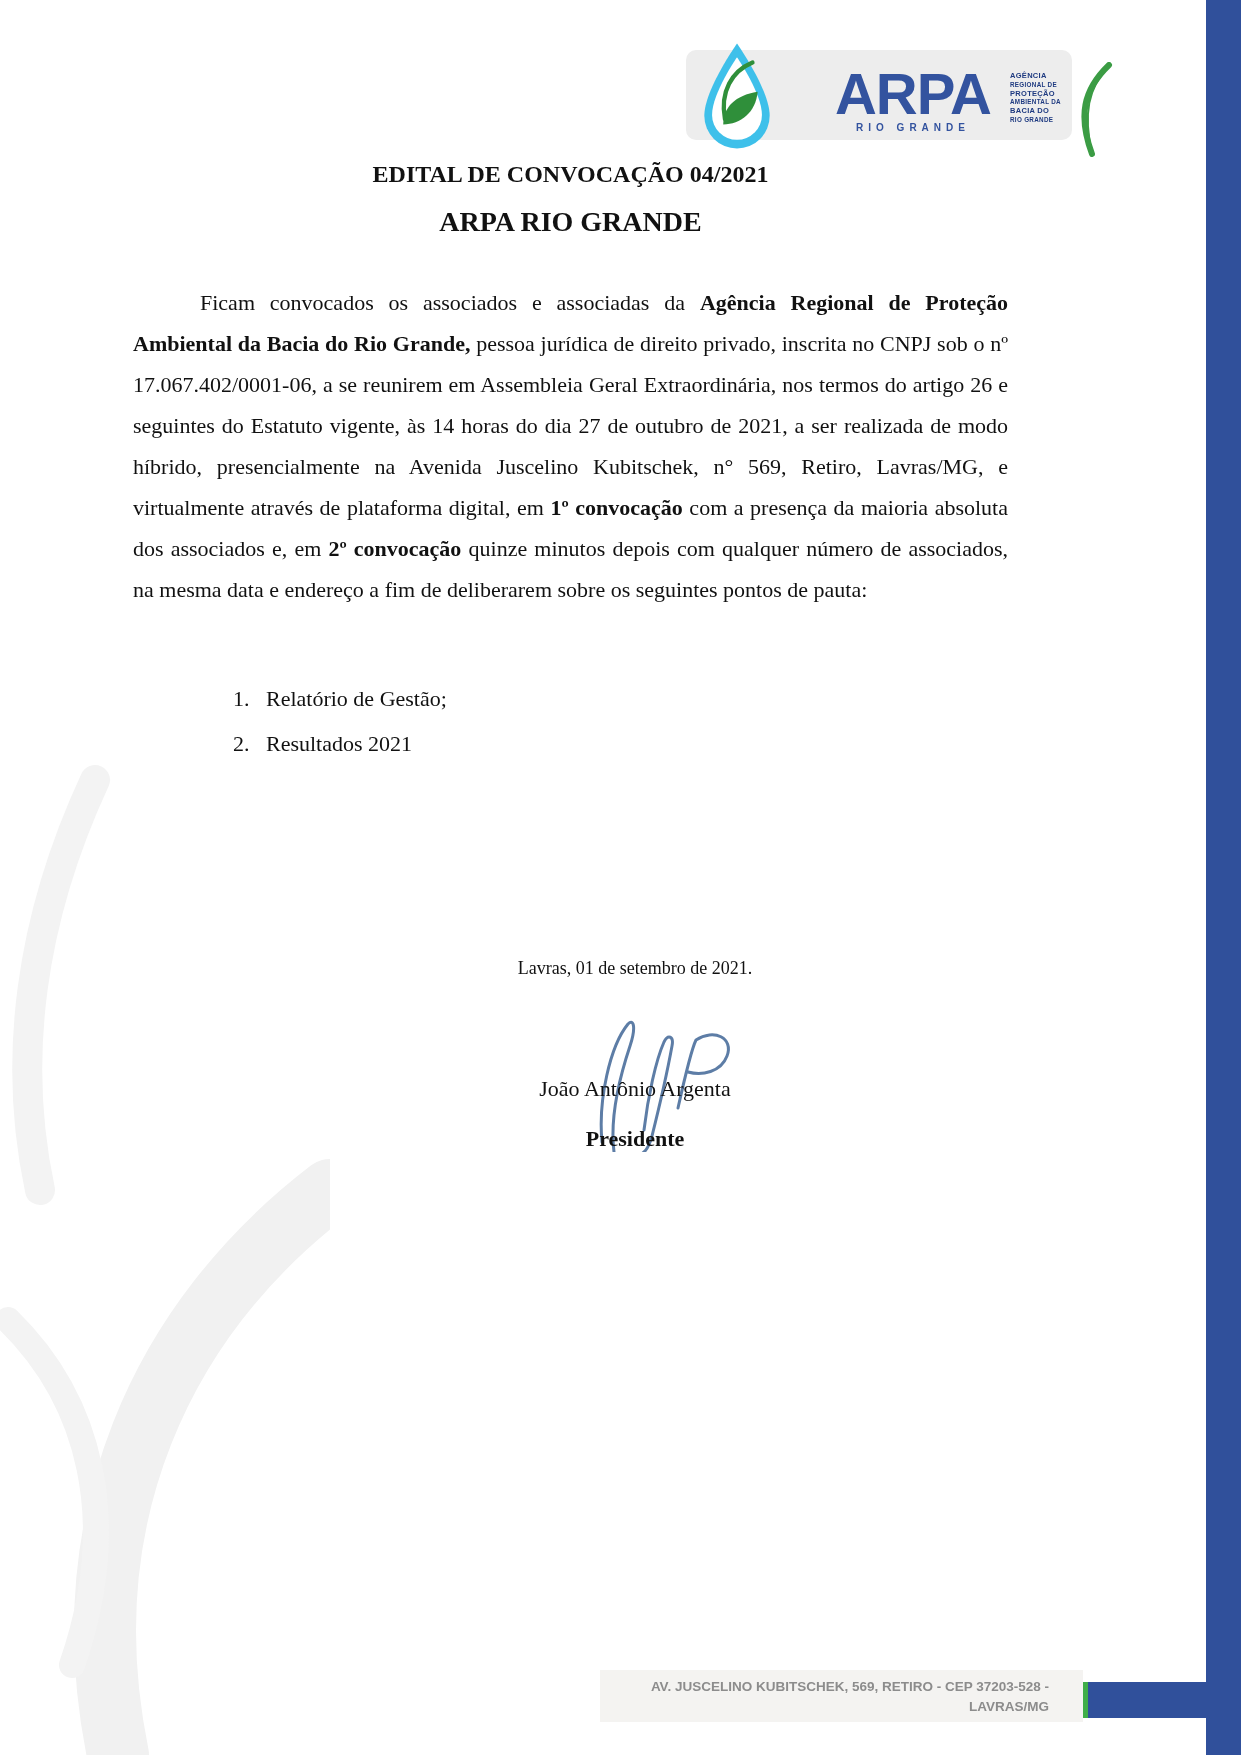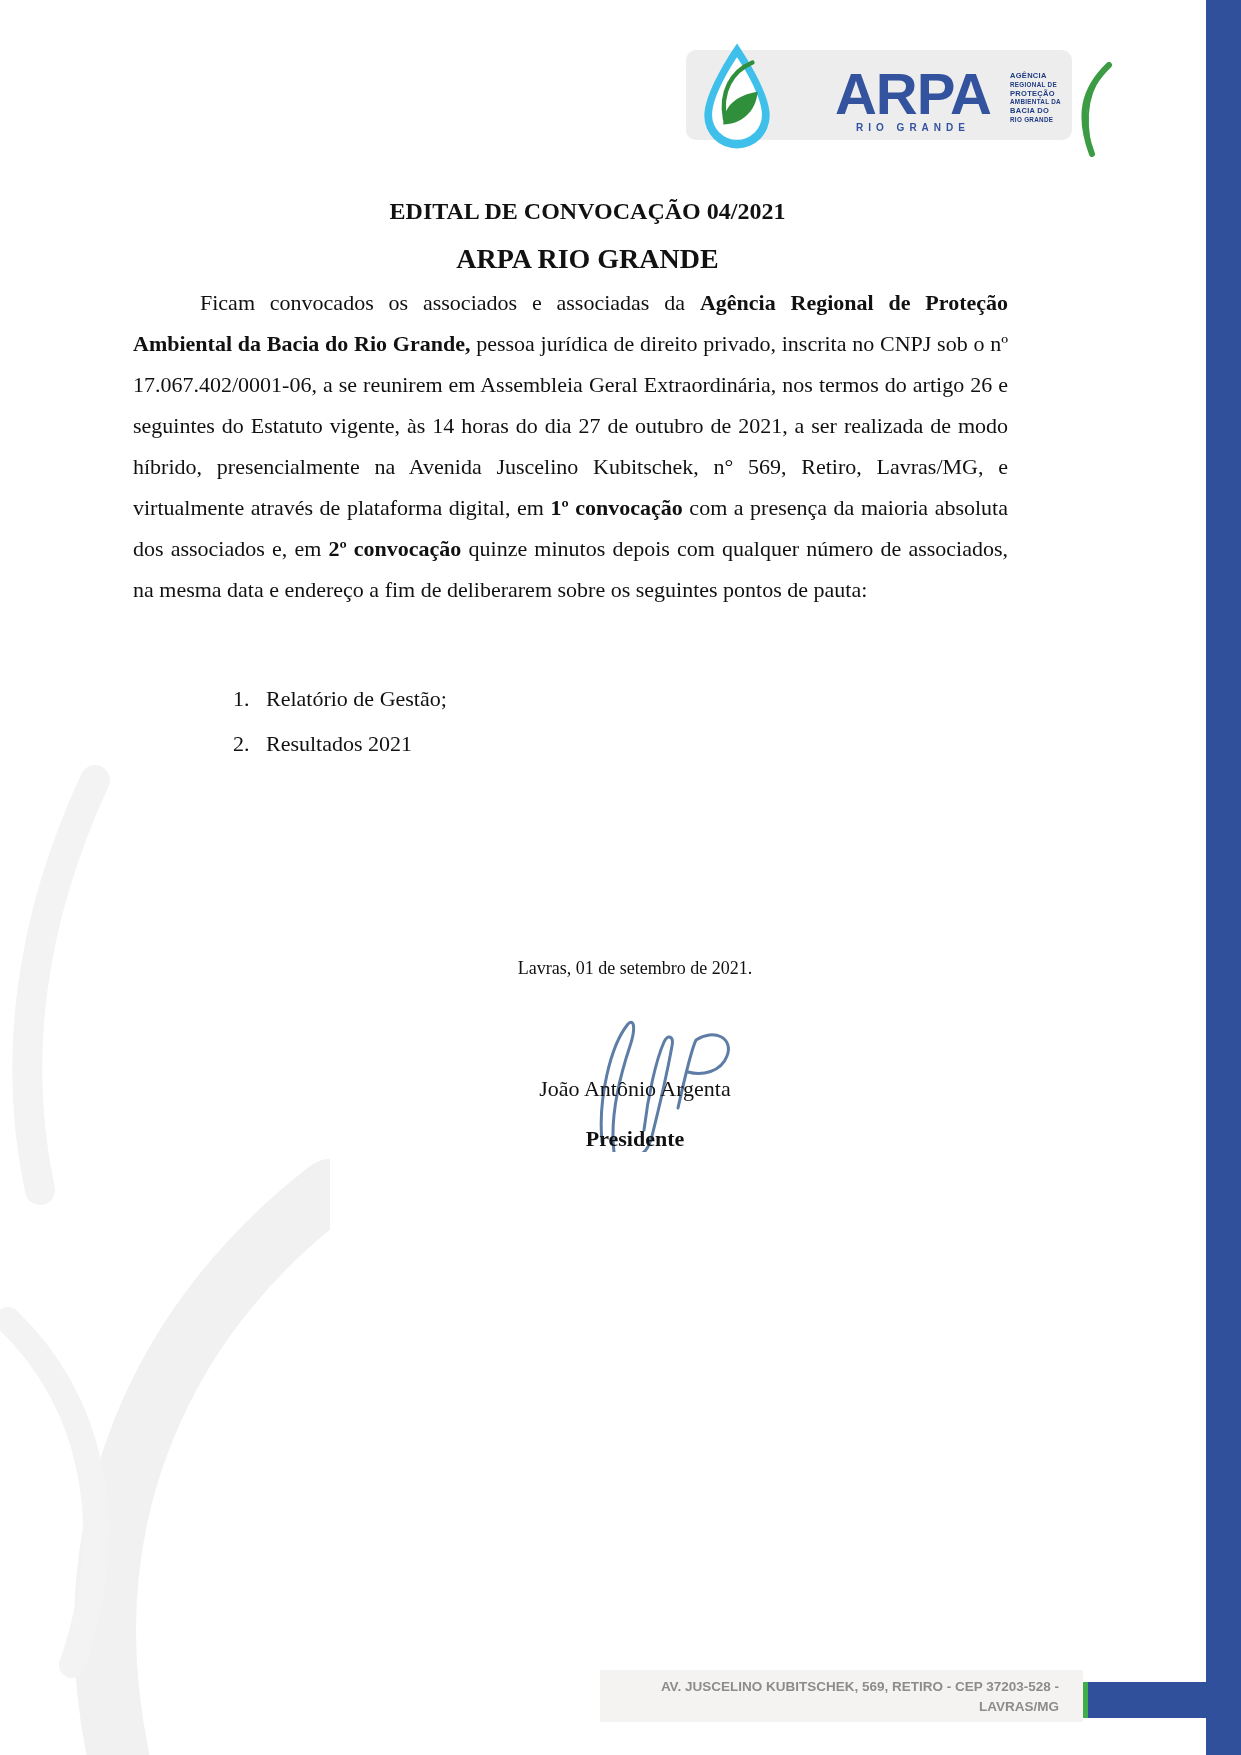--- a/index.html
+++ b/index.html
@@ -24,41 +24,41 @@
                 font-family:"Liberation Sans", sans-serif; font-weight:bold;
                 font-size:10px; letter-spacing:5px; color:#33539f; }
   .logo-tagline { position:absolute; left:324px; top:22px; width:60px;
                 font-family:"Liberation Sans", sans-serif; font-weight:bold;
                 font-size:7.5px; line-height:8.8px; letter-spacing:0.3px;
                 color:#1e3a80; text-transform:uppercase; }
   .logo-tagline div:nth-child(even){ font-size:6.3px; }
   .logo-swoosh { position:absolute; left:1075px; top:62px; width:40px; height:95px; }
 
   
-  .title-block { position:absolute; left:150px; top:161px; width:875px; text-align:center;margin-top:37px; }
+  .title-block { position:absolute; left:133px; top:161px; width:875px; text-align:center; }
   .doc-title  { font-size:24px; font-weight:bold; }
   .doc-subtitle { font-size:28px; font-weight:bold; margin-top:18px; }
 
   .body-par { position:absolute; left:133px; top:282px; width:875px;
               font-size:22px; line-height:41px; text-align:justify; text-indent:67px; }
 
   .agenda { position:absolute; left:233px; top:686px; list-style:none; font-size:22px; }
   .agenda li { height:45px; display:flex; }
   .agenda .num { width:33px; }
 
   .date-line { position:absolute; left:133px; top:958px; width:1004px; text-align:center; font-size:18px; }
 
   .sig-block { position:absolute; left:133px; top:1076px; width:1004px; text-align:center; }
   .sig-name { font-size:22px; }
   .sig-role { font-size:22px; font-weight:bold; margin-top:24px; }
   .sig-scrawl { position:absolute; left:540px; top:1012px; width:220px; height:140px; }
 
   
   .footer-band { position:absolute; left:600px; top:1670px; width:483px; height:52px;
-                 background:#f4f3f1; text-align:right; padding:7px 24px 0 0;
+                 background:#f4f3f1; text-align:right; padding:7px 34px 0 0;
                  font-family:"Liberation Sans", sans-serif; font-weight:bold;
                  font-size:13.5px; line-height:20px; color:#8c8c8c; }
 </style>
 </head>
 <body>
 
 <svg class="watermark" viewBox="0 0 330 995" fill="none">
   <path d="M95,20 C30,160 12,300 40,430" stroke="#f3f3f3" stroke-width="30" stroke-linecap="round"></path>
   <path d="M330,430 C160,560 70,760 118,995" stroke="#f1f1f1" stroke-width="62" stroke-linecap="round"></path>
   <path d="M8,560 C90,640 122,760 72,905" stroke="#f3f3f3" stroke-width="26" stroke-linecap="round"></path>

